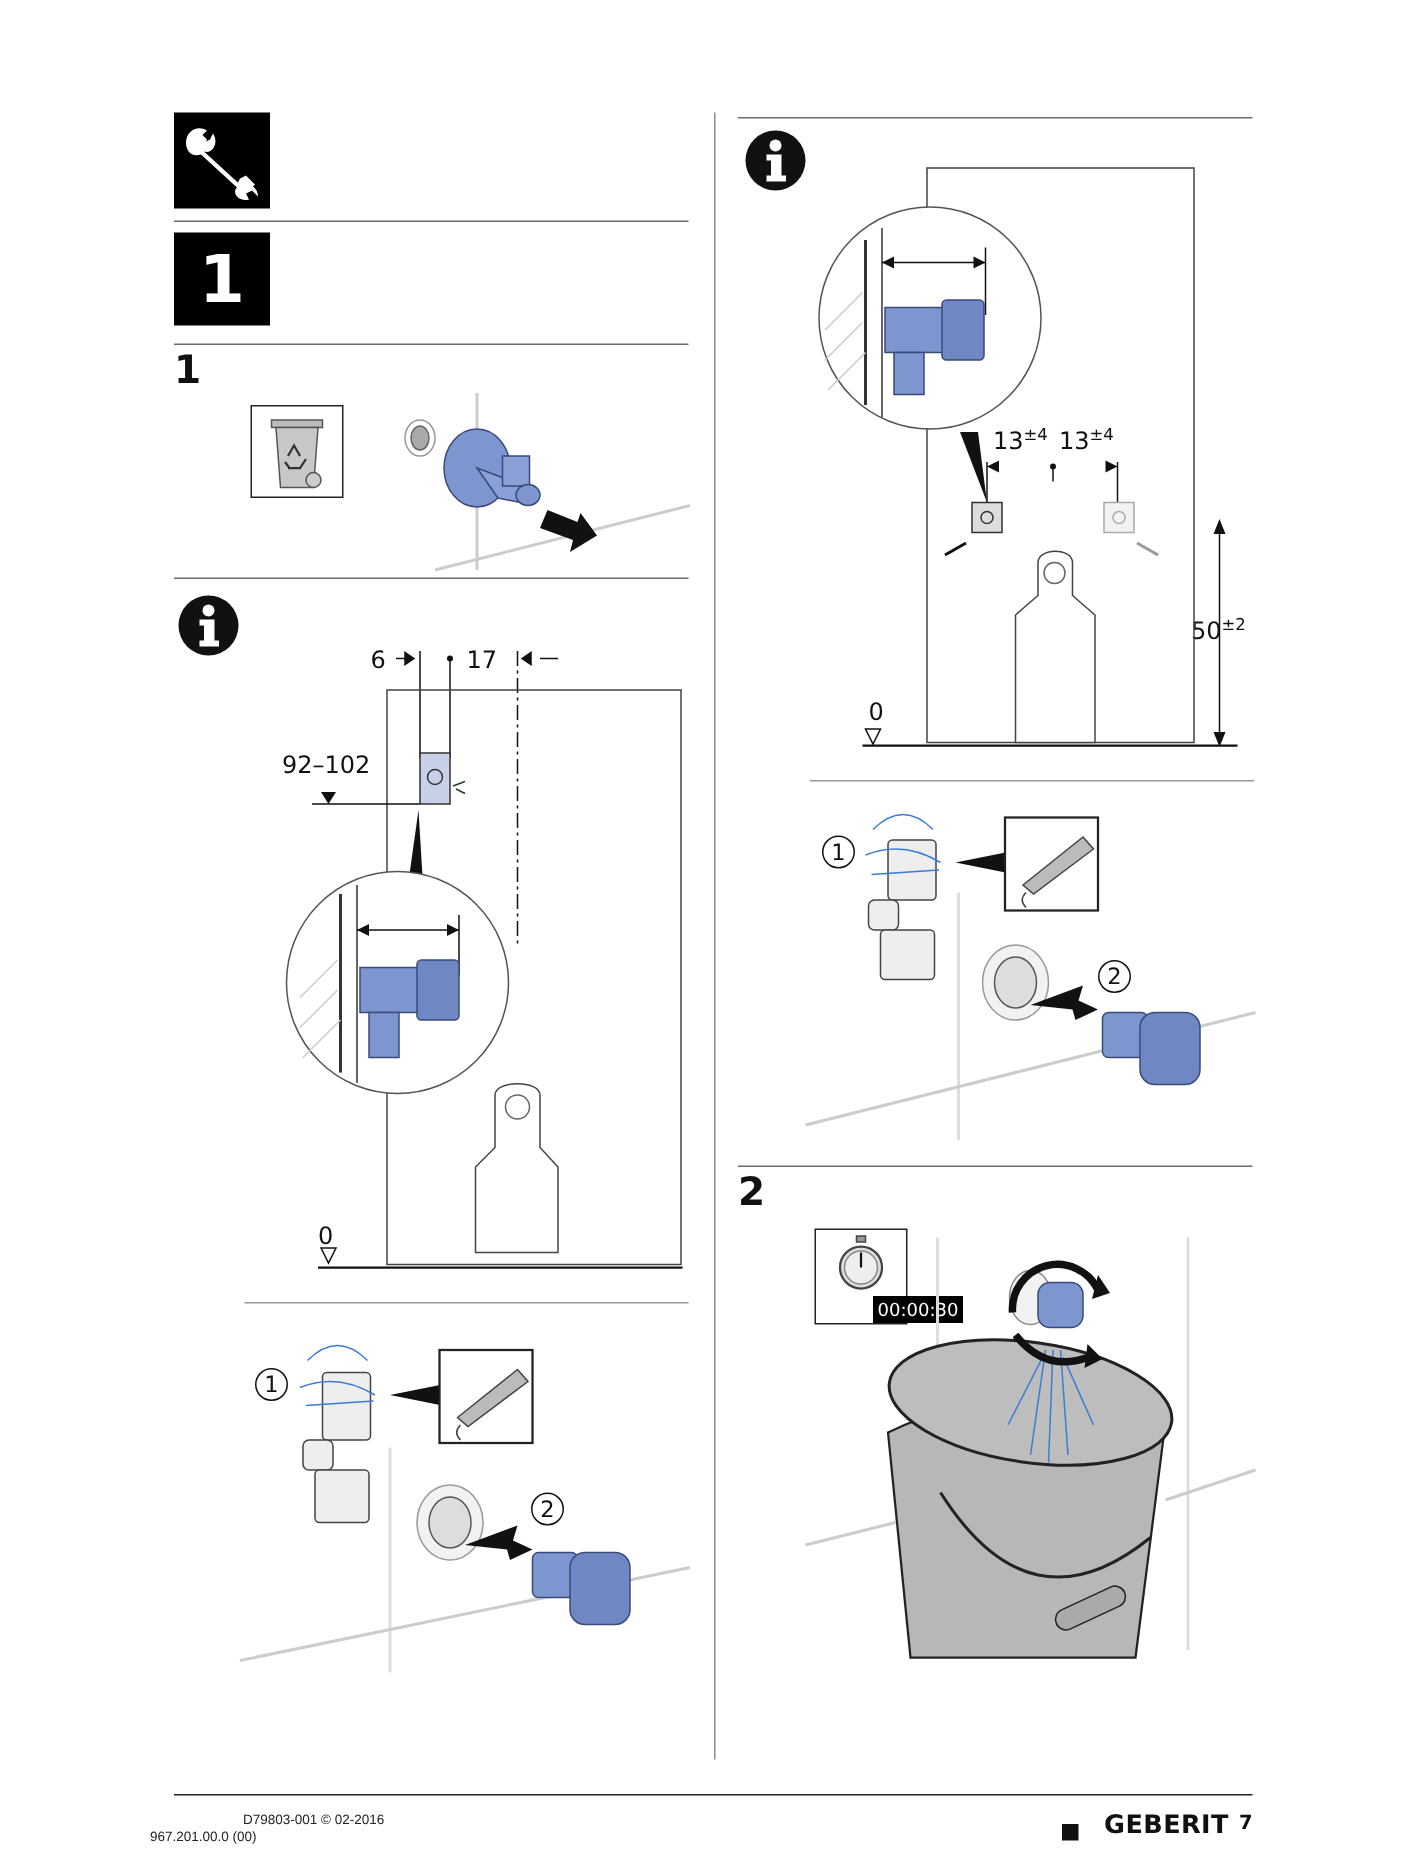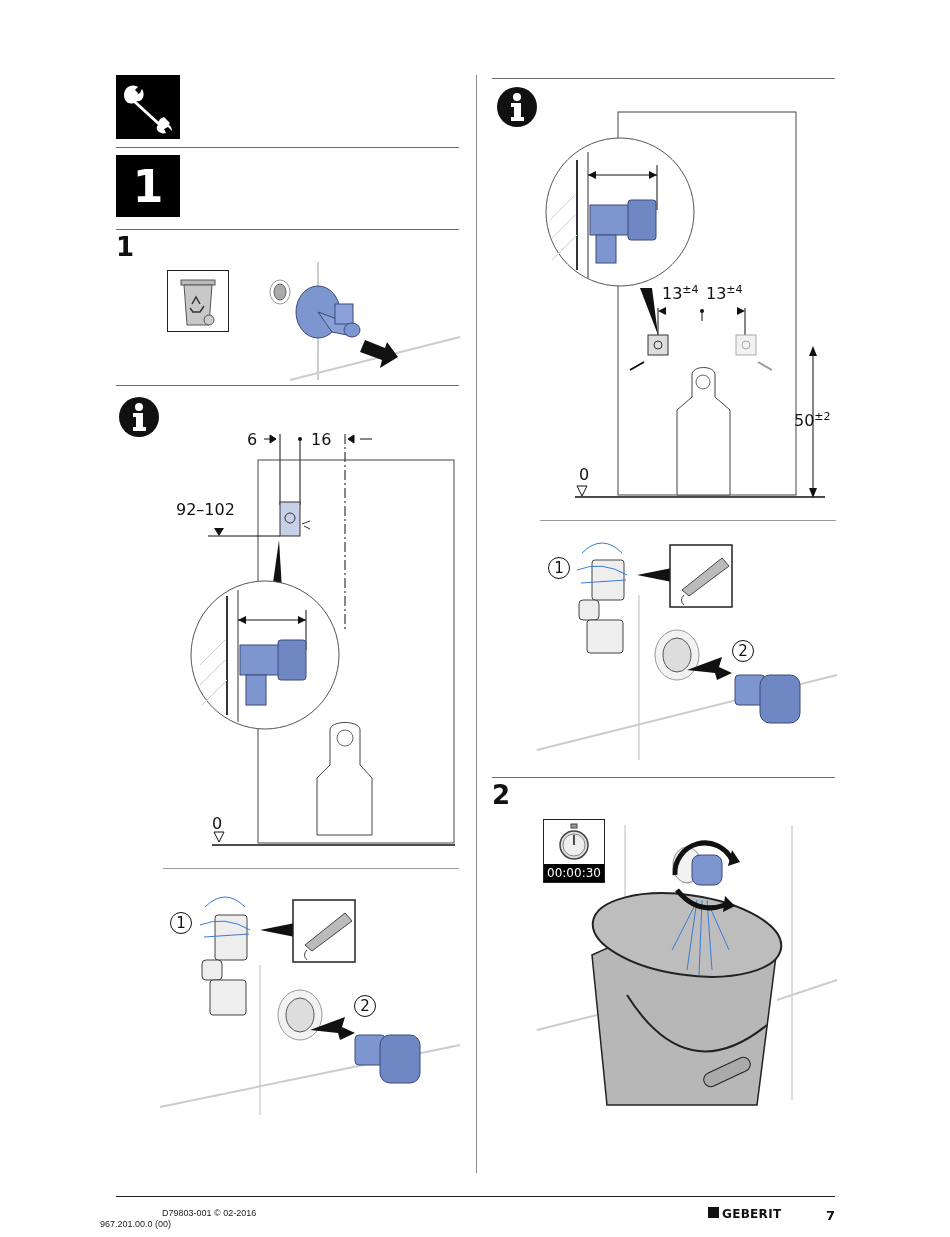--- a/index.html
+++ b/index.html
@@ -6,25 +6,25 @@
     body { width:950px; height:1237px; position:relative; overflow:hidden; font-family:"Liberation Sans", sans-serif; color:#111; }
     .abs { position:absolute; }
     .hr { position:absolute; height:0; border-top:1.5px solid #6b6b6b; }
     .hr-light { position:absolute; height:0; border-top:1.5px solid #9a9a9a; }
     .vr { position:absolute; width:0; border-left:1px solid #8a8a8a; }
     .blackbox { position:absolute; background:#000; color:#fff; display:flex; align-items:center; justify-content:center; }
     .stepnum { position:absolute; font-weight:bold; font-size:26px; font-family:"DejaVu Sans", sans-serif; }
     .dim { position:absolute; font-weight:normal; font-family:"DejaVu Sans", sans-serif; font-size:16px; white-space:nowrap; }
     .dim sup { font-size:11px; vertical-align: 6px; }
     .footer-text { position:absolute; font-size:9px; line-height:11px; color:#222; font-family:"Liberation Sans", sans-serif; }
-    .brand { position:absolute; font-weight:bold; font-size:12px; font-family:"DejaVu Sans", sans-serif; letter-spacing:0.3px; display:flex; align-items:flex-start; gap:3px; }
+    .brand { position:absolute; font-weight:bold; font-size:17px; font-family:"DejaVu Sans", sans-serif; letter-spacing:0.3px; display:flex; align-items:flex-end; gap:17px; }
     .brand .sq { width:11px; height:11px; background:#111; display:inline-block; }
     .pageno { position:absolute; font-weight:bold; font-size:13px; font-family:"DejaVu Sans", sans-serif; }
     svg { position:absolute; overflow:visible; }
-    .timerlabel { position:absolute; background:#000; color:#fff; font-family:"DejaVu Sans", sans-serif; font-size:12px; text-align:center; }
+    .timerlabel { position:absolute; background:#000; color:#fff; font-family:"DejaVu Sans", sans-serif; font-size:12px; text-align:center;margin-left:38px; }
     .circnum { position:absolute; width:22px; height:22px; border:1.5px solid #111; border-radius:50%; display:flex; align-items:center; justify-content:center; font-size:15px; font-family:"DejaVu Sans", sans-serif; box-sizing:border-box; }
   </style>
 </head>
 <body>
 
 <div class="blackbox" style="left:116px;top:75px;width:64px;height:64px;">
   <svg width="64" height="64" viewBox="0 0 64 64" style="position:static;">
     <path d="M10 18 L16 12 L22 18 L20 22 L44 44 L48 42 L54 48 L48 54 L42 48 L44 44 L20 22 L16 24 L10 18 Z" fill="#fff"></path>
     <path d="M8 20 C8 12 16 8 22 12 L18 16 L20 20 L24 18 L26 14 C30 20 26 28 20 26 L44 48 C50 46 56 50 56 56 L52 52 L48 54 L50 58 C44 60 38 54 42 50 L18 28 C12 30 8 26 8 20 Z" fill="#fff"></path>
   </svg>
@@ -62,23 +62,23 @@
 <svg style="left:118px;top:396px;" width="42" height="42" viewBox="0 0 42 42">
   <circle cx="21" cy="21" r="20" fill="#111"></circle>
   <circle cx="21" cy="11" r="4" fill="#fff"></circle>
   <path d="M15 17 L25 17 L25 31 L28 31 L28 35 L15 35 L15 31 L18 31 L18 21 L15 21 Z" fill="#fff"></path>
 </svg>
 
 <div class="dim" style="left:247px;top:430px;">
   <span>6</span>
 </div>
 <div class="dim" style="left:311px;top:430px;">
-  <span>16</span>
-</div>
-<div class="dim" style="left:176px;top:500px;">
+  <span>17</span>
+</div>
+<div class="dim" style="left:188px;top:500px;">
   <span>92–102</span>
 </div>
 <div class="dim" style="left:262px;top:608px;">
   <span>5</span><sup>5</sup>
 </div>
 <div class="dim" style="left:212px;top:814px;">
   <span>0</span>
 </div>
 
 <svg style="left:180px;top:430px;" width="280" height="425" viewBox="0 0 280 425">

